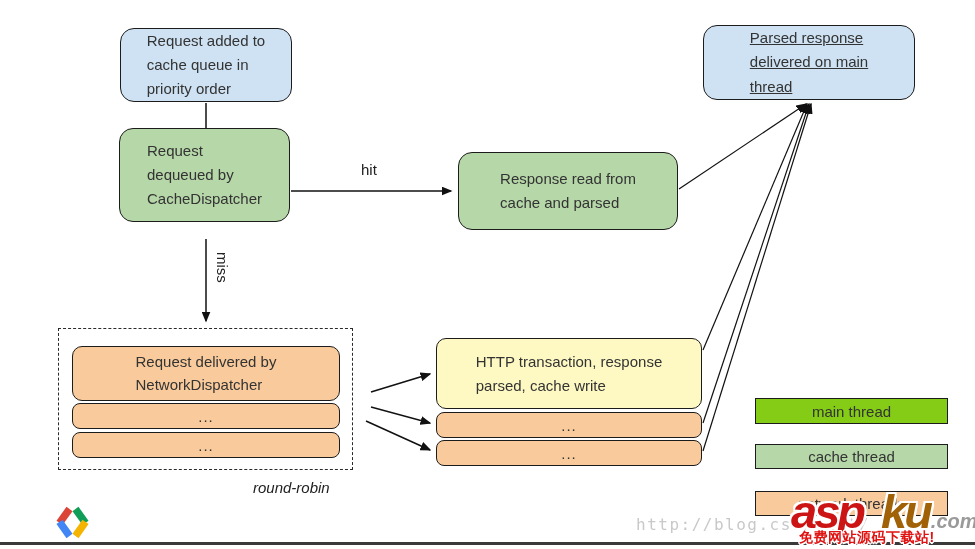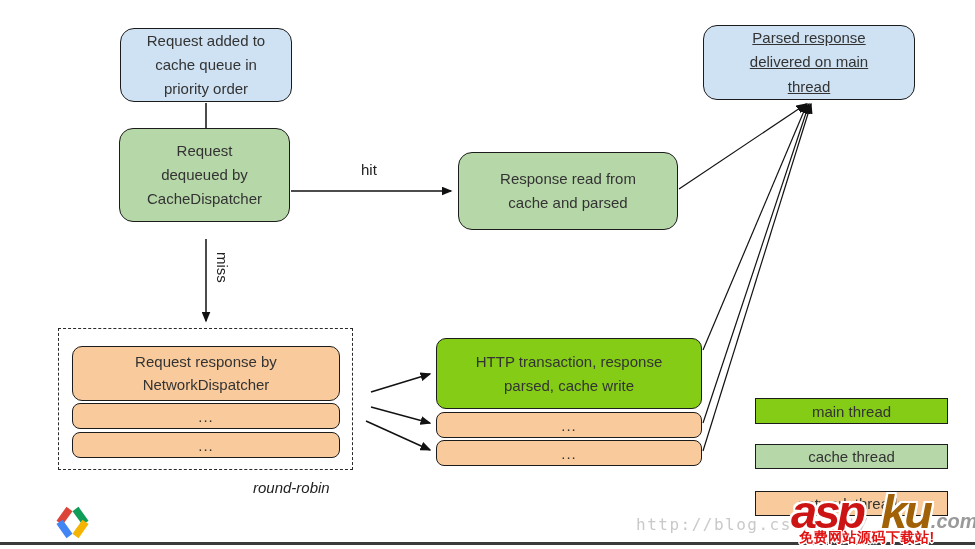--- a/index.html
+++ b/index.html
@@ -15,21 +15,20 @@
 
   svg.connectors { position: absolute; left: 0; top: 0; z-index: 1; }
 
   .node {
     position: absolute;
     z-index: 2;
     border: 1.6px solid #1c1c1c;
     display: flex;
     align-items: center;
     justify-content: center;
-    text-align: center;
     white-space: pre-line;
     font-size: 15px;
     line-height: 1.62;
     color: #333333;
   }
   .r14 { border-radius: 14px; }
   .r10 { border-radius: 10px; }
   .r8  { border-radius: 8px; }
   .dots { font-size: 15px; line-height: 1; letter-spacing: 1px; }
 
@@ -157,28 +156,28 @@
 
   <div class="node r14" style="left: 458px; top: 152px; width: 220px; height: 78px; background: rgb(182, 215, 168);">Response read from
 cache and parsed</div>
 
   <div class="node r14" style="left: 703px; top: 25px; width: 212px; height: 75px; background: rgb(207, 226, 243); text-decoration: underline;">Parsed response
 delivered on main
 thread</div>
 
   <div class="dashed-group" style="left:58px; top:328px; width:295px; height:142px;"></div>
 
-  <div class="node r10" style="left: 72px; top: 346px; width: 268px; height: 55px; line-height: 1.5; background: rgb(249, 203, 156);">Request response by
+  <div class="node r10" style="left: 72px; top: 346px; width: 268px; height: 55px; line-height: 1.5; background: rgb(249, 203, 156);">Request delivered by
 NetworkDispatcher</div>
 
   <div class="node r8 dots" style="left: 72px; top: 403px; width: 268px; height: 26px; background: rgb(249, 203, 156);">...</div>
 
   <div class="node r8 dots" style="left: 72px; top: 432px; width: 268px; height: 26px; background: rgb(249, 203, 156);">...</div>
 
-  <div class="node r10" style="left: 436px; top: 338px; width: 266px; height: 71px; line-height: 1.55; background: #84cc16;">HTTP transaction, response
+  <div class="node r10" style="left: 436px; top: 338px; width: 266px; height: 71px; line-height: 1.55; background: #fef9c3;">HTTP transaction, response
 parsed, cache write</div>
 
   <div class="node r8 dots" style="left: 436px; top: 412px; width: 266px; height: 26px; background: rgb(249, 203, 156);">...</div>
 
   <div class="node r8 dots" style="left: 436px; top: 440px; width: 266px; height: 26px; background: rgb(249, 203, 156);">...</div>
 
   <span class="edge-label" style="left:361px; top:161px;">hit</span>
 
   <span class="edge-label rotated" style="left:231px; top:252px;">miss</span>
 

